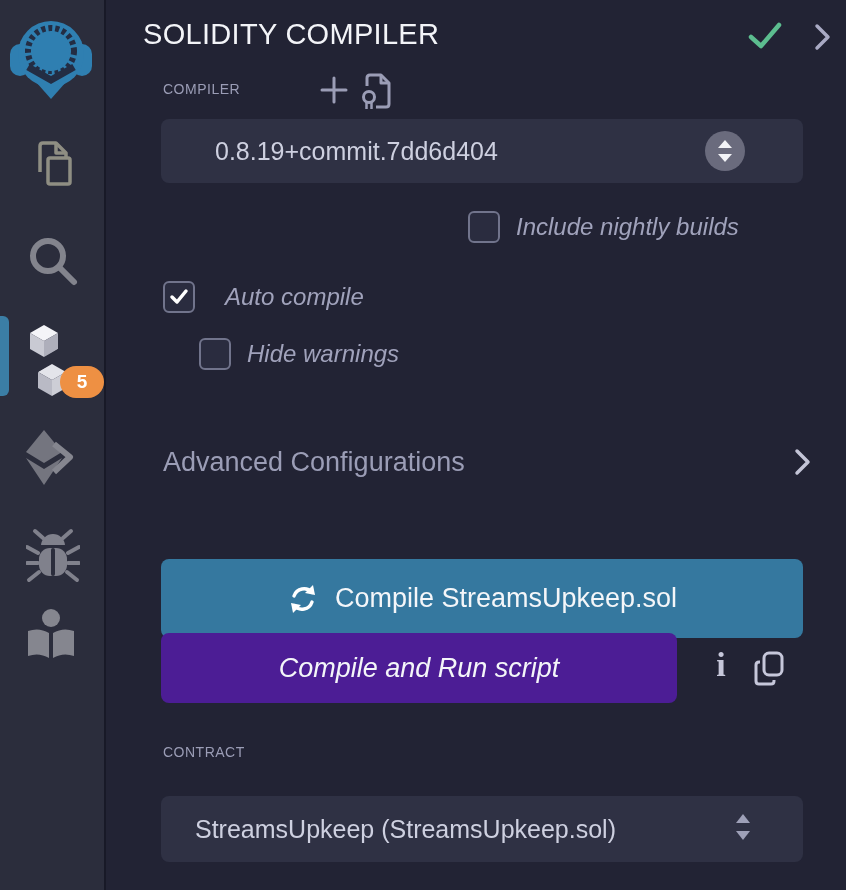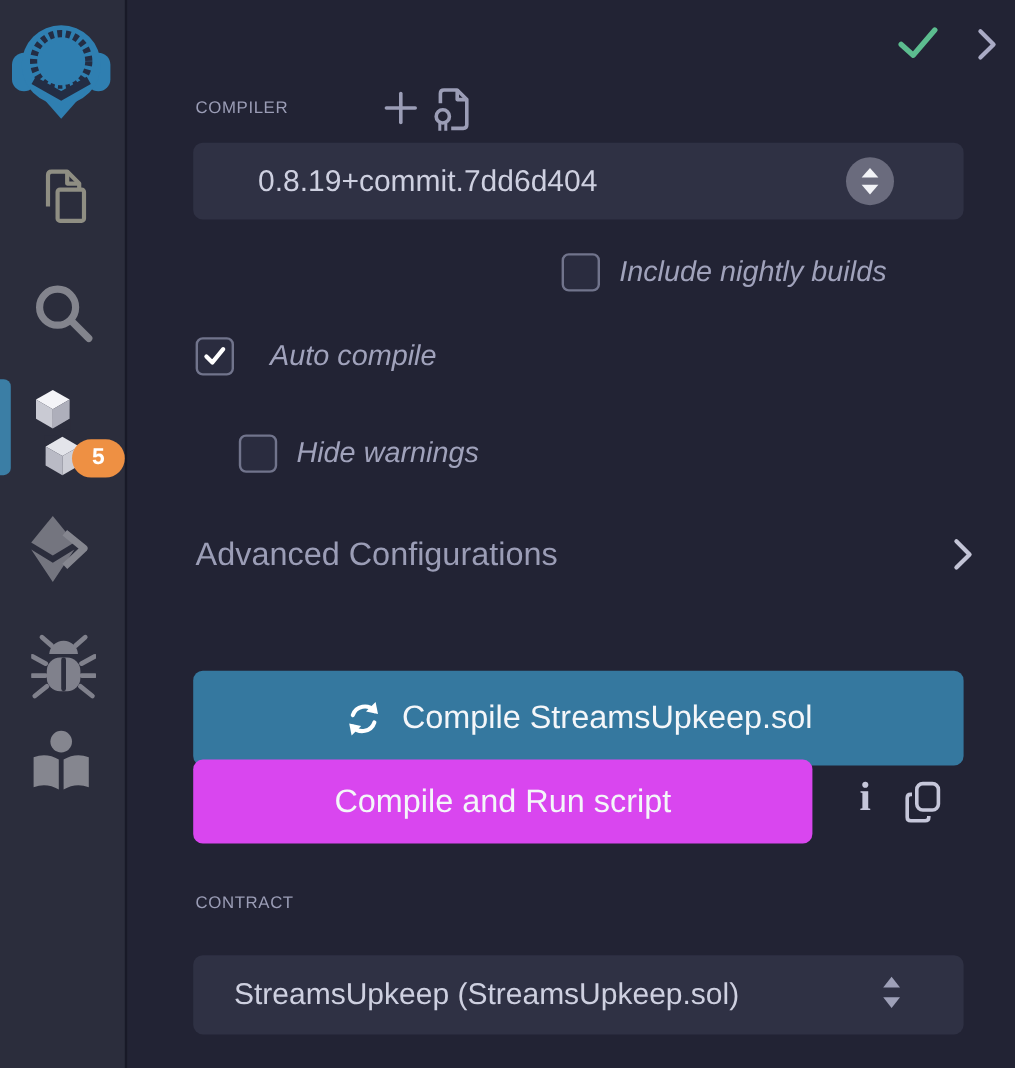--- a/index.html
+++ b/index.html
@@ -68,21 +68,21 @@
     display:flex; align-items:center; justify-content:space-between; cursor:pointer;
   }
   .advanced .adv-label { font-size:27px; color:#9b9db6; }
 
   .btn {
     position:absolute; left:53px; width:642px; border-radius:8px;
     display:flex; align-items:center; justify-content:center;
     font-size:27px; color:#f4f6f9; cursor:pointer; gap:16px;
   }
   .btn-primary { top:527px; height:79px; background:#35789f;margin-top:32px; }
-  .btn-secondary { top:633px; height:70px; width:516px; background:#d946ef; }
+  .btn-secondary { top:633px; height:70px; width:516px; background:#4c1d95;font-style:italic; }
 
   .info-icon {
     position:absolute; left:598px; top:646px; width:30px; height:44px;
     font-family:"Liberation Serif", serif; font-weight:bold; font-style:normal;
     font-size:34px; color:#c6c7da; text-align:center; cursor:pointer;
   }
   .copy-icon { position:absolute; left:644px; top:650px; cursor:pointer; }
 </style>
 </head>
 <body>
@@ -161,20 +161,21 @@
     <svg width="54" height="56" viewBox="0 0 54 56" fill="#85868f">
       <circle cx="27" cy="10" r="9"></circle>
       <path d="M4 23 Q15 19 25 25 L25 50 Q15 44 4 48 Z"></path>
       <path d="M50 23 Q39 19 29 25 L29 50 Q39 44 50 48 Z"></path>
     </svg>
   </div>
 </div>
 
 <div class="panel">
 
+  <div class="title">SOLIDITY COMPILER</div>
 
   <div class="hdr-check">
     <svg width="34" height="28" viewBox="0 0 34 28" fill="none">
       <path d="M3 15 L13 24 L31 3" stroke="#5cbd8f" stroke-width="4.5" stroke-linecap="round" stroke-linejoin="round"></path>
     </svg>
   </div>
 
   <div class="hdr-chevron">
     <svg width="26" height="30" viewBox="0 0 26 30" fill="none">
       <path d="M7 4 L18 15 L7 26" stroke="#a9aac4" stroke-width="3.5" stroke-linecap="round" stroke-linejoin="round"></path>
@@ -216,21 +217,21 @@
 
   <div class="check-row" style="left:55px; top:281px;gap:14px;">
     <span class="checkbox">
       <svg width="22" height="22" viewBox="0 0 22 22" fill="none">
         <path d="M4 11 L9 16 L18 5" stroke="#ffffff" stroke-width="3.5" stroke-linecap="round" stroke-linejoin="round"></path>
       </svg>
     </span>
     <span class="check-label">Auto compile</span>
   </div>
 
-  <div class="check-row" style="left:55px; top:362px;padding-left:36px;">
+  <div class="check-row" style="left:55px; top:338px;padding-left:36px;">
     <span class="checkbox"></span>
     <span class="check-label">Hide warnings</span>
   </div>
 
   <div class="advanced">
     <span class="adv-label">Advanced Configurations</span>
     <svg width="24" height="32" viewBox="0 0 24 32" fill="none">
       <path d="M6 5 L17 16 L6 27" stroke="#c3c4d6" stroke-width="3.5" stroke-linecap="round" stroke-linejoin="round"></path>
     </svg>
   </div>

